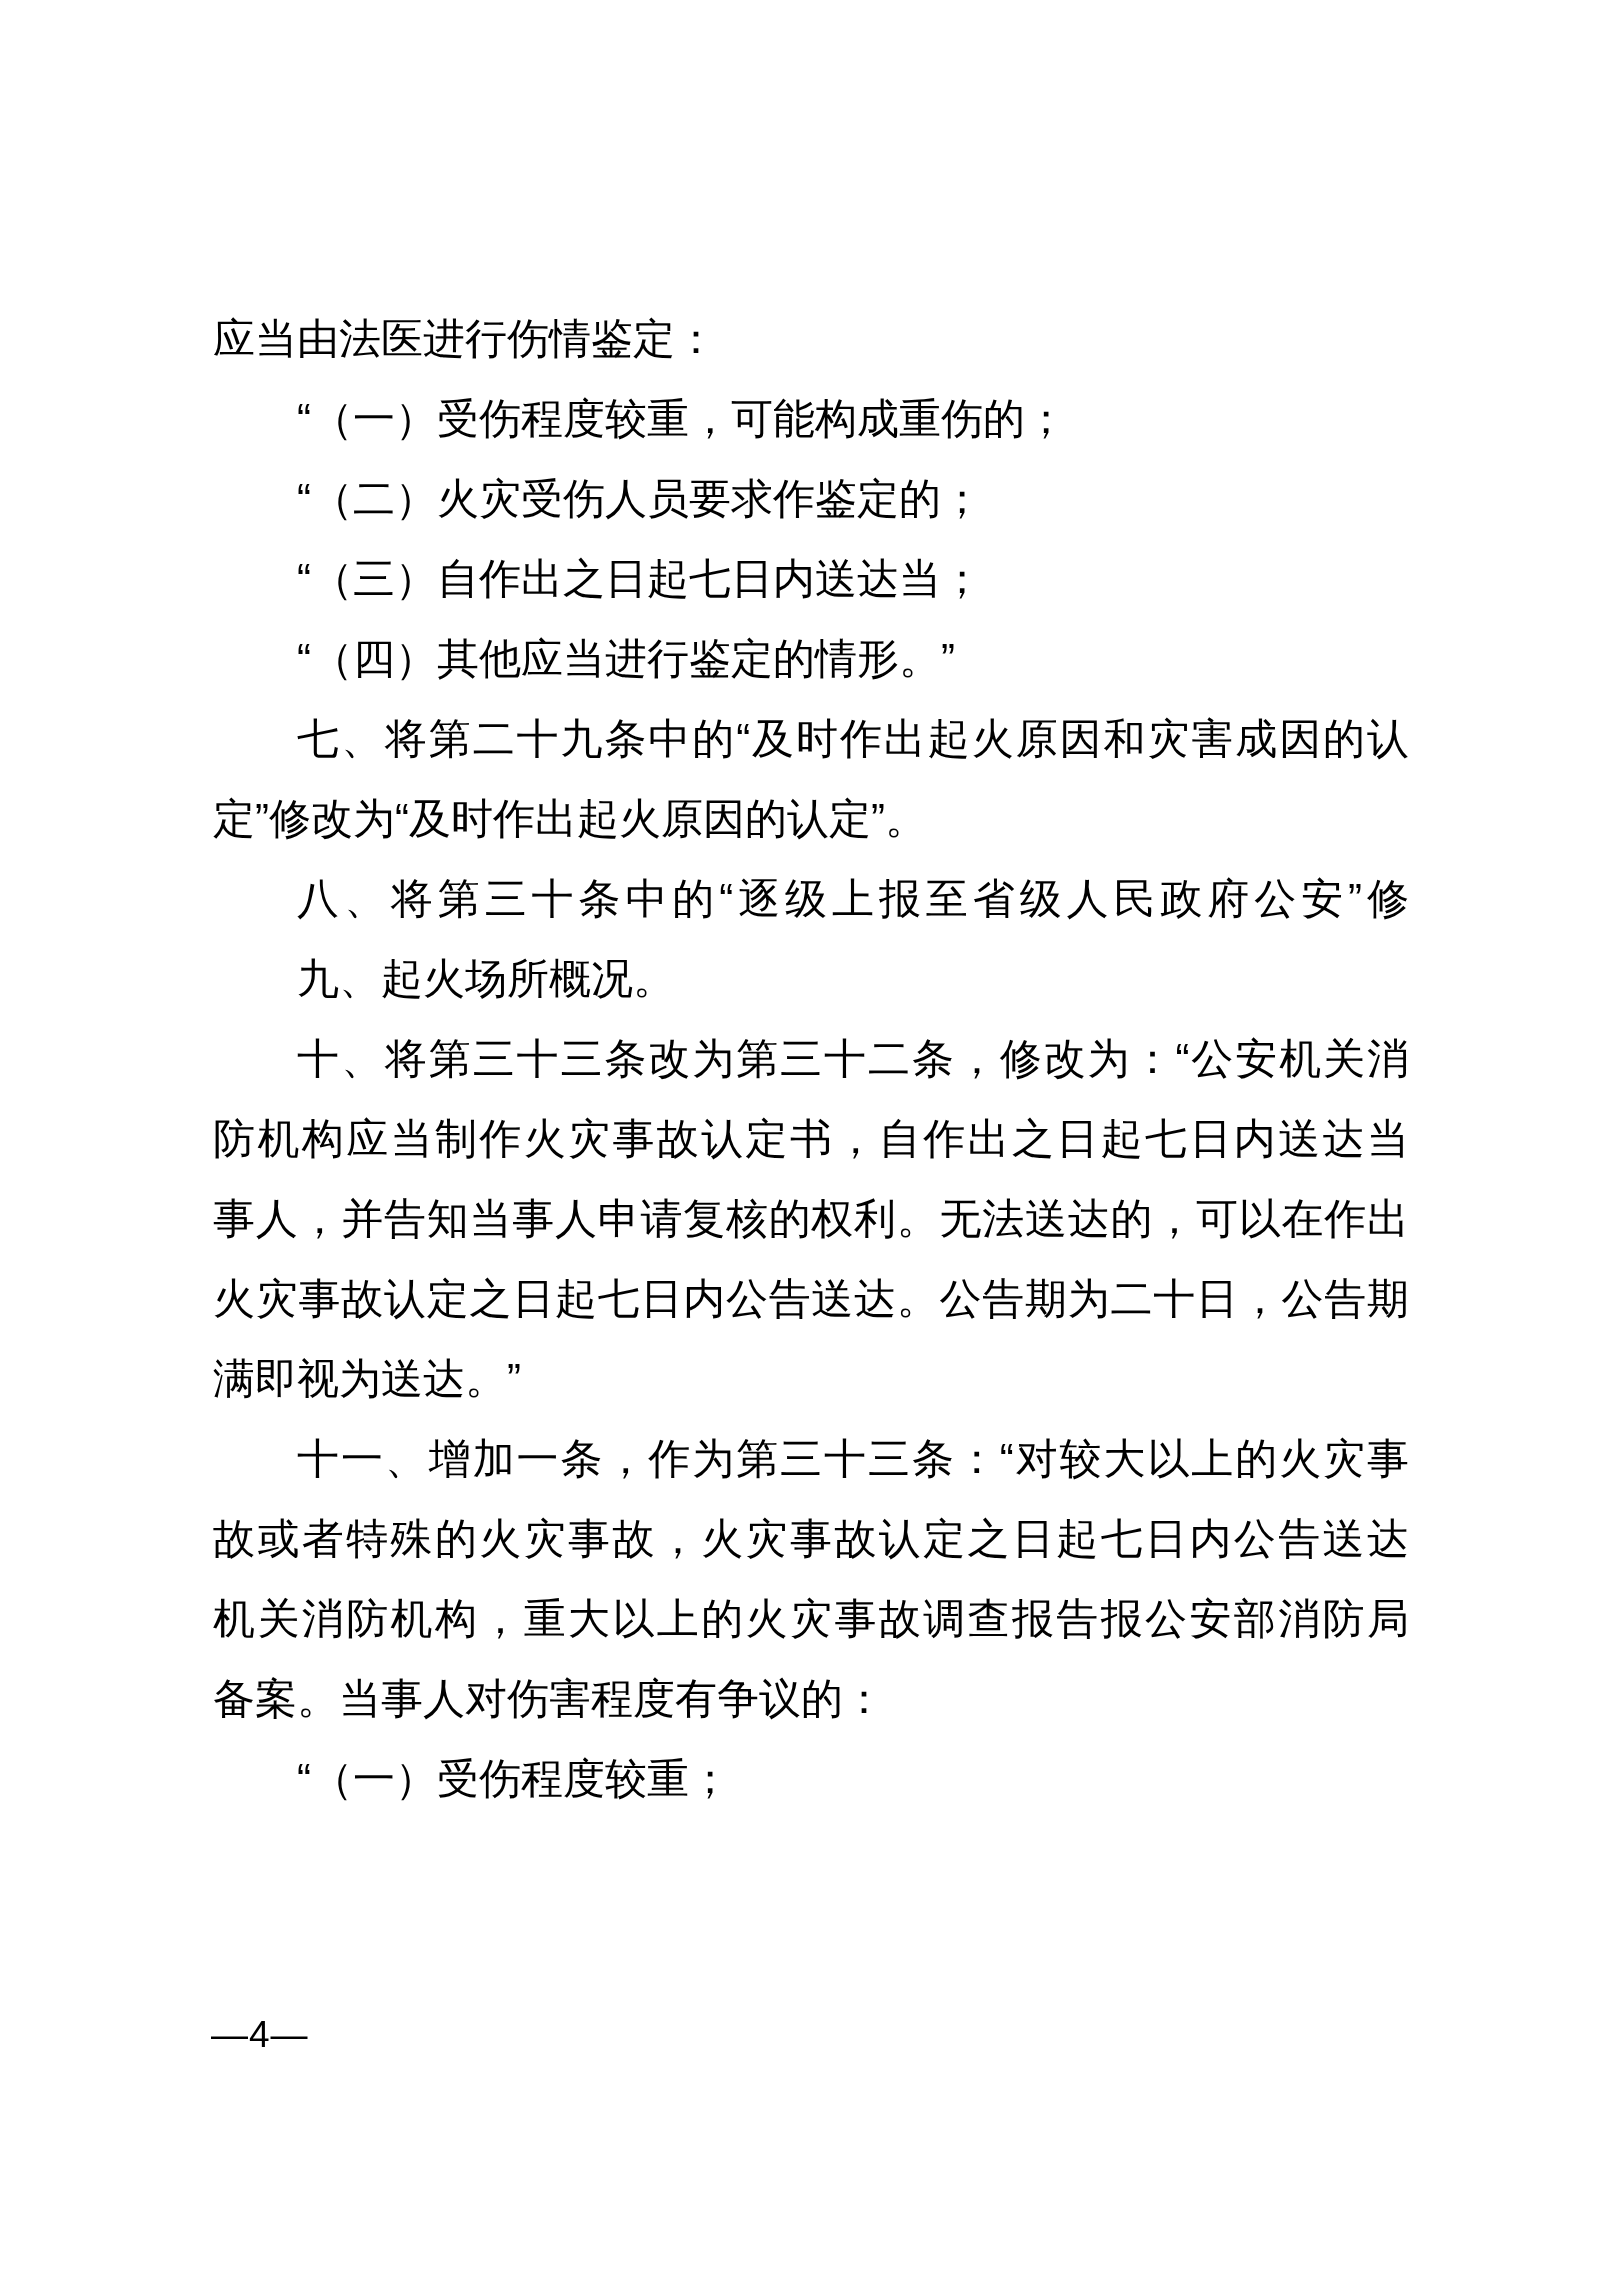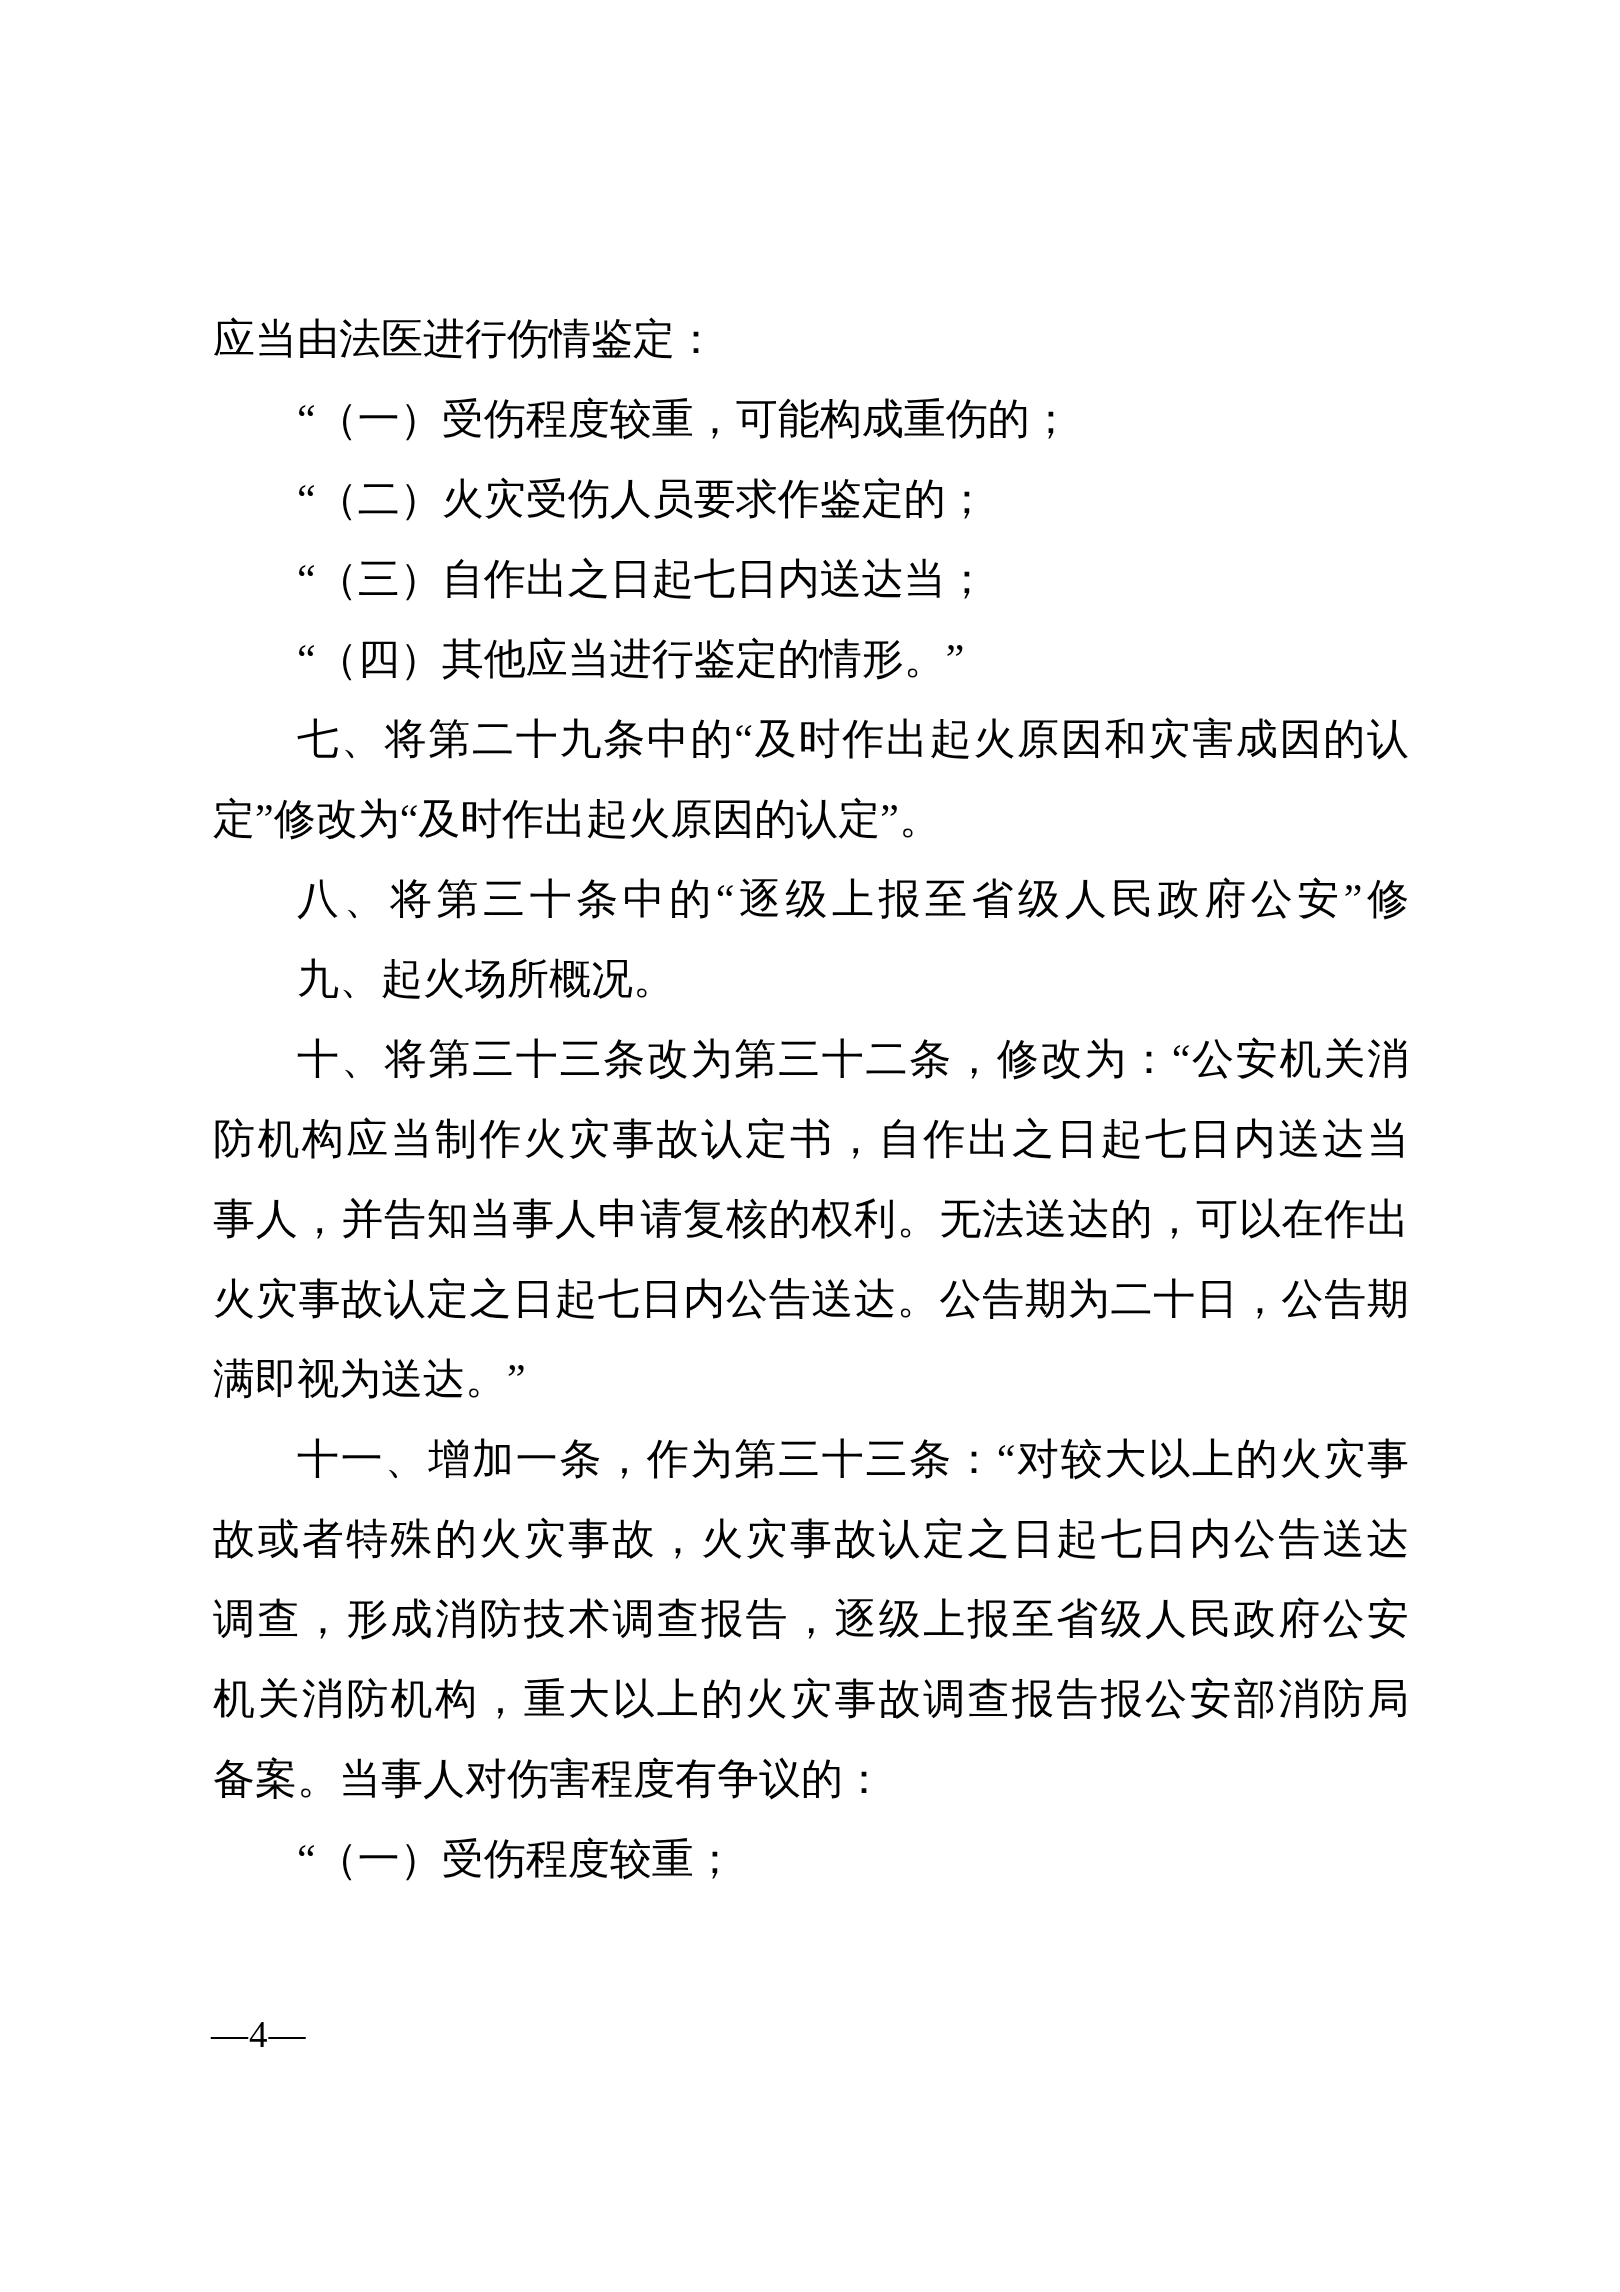--- a/index.html
+++ b/index.html
@@ -6,21 +6,21 @@
     margin: 0;
     padding: 0;
     background: #ffffff;
   }
   .page {
     position: relative;
     width: 1620px;
     height: 2293px;
     background: #ffffff;
     overflow: hidden;
-    font-family: Liberation Serif, serif;
+    font-family: Liberation Sans, sans-serif;
     color: #000000;
   }
   .content {
     position: absolute;
     left: 213px;
     top: 299px;
     width: 1196px;
   }
   .line {
     font-size: 42px;
@@ -65,20 +65,19 @@
     <div class="line">定”修改为“及时作出起火原因的认定”。</div>
     <div class="line indent fill">八、将第三十条中的“逐级上报至省级人民政府公安”修</div>
     <div class="line indent">九、起火场所概况。</div>
     <div class="line indent fill">十、将第三十三条改为第三十二条，修改为：“公安机关消</div>
     <div class="line fill">防机构应当制作火灾事故认定书，自作出之日起七日内送达当</div>
     <div class="line fill">事人，并告知当事人申请复核的权利。无法送达的，可以在作出</div>
     <div class="line fill">火灾事故认定之日起七日内公告送达。公告期为二十日，公告期</div>
     <div class="line">满即视为送达。”</div>
     <div class="line indent fill">十一、增加一条，作为第三十三条：“对较大以上的火灾事</div>
     <div class="line fill">故或者特殊的火灾事故，火灾事故认定之日起七日内公告送达</div>
-    <div class="line fill">调查，形成消防技术调查报告，逐级上报至省级人民政府公安</div>
     <div class="line fill">机关消防机构，重大以上的火灾事故调查报告报公安部消防局</div>
     <div class="line">备案。当事人对伤害程度有争议的：</div>
     <div class="line indent">“（一）受伤程度较重；</div>
   </div>
   <div class="page-number">—4—</div>
 </div>
 
 
 </body></html>

